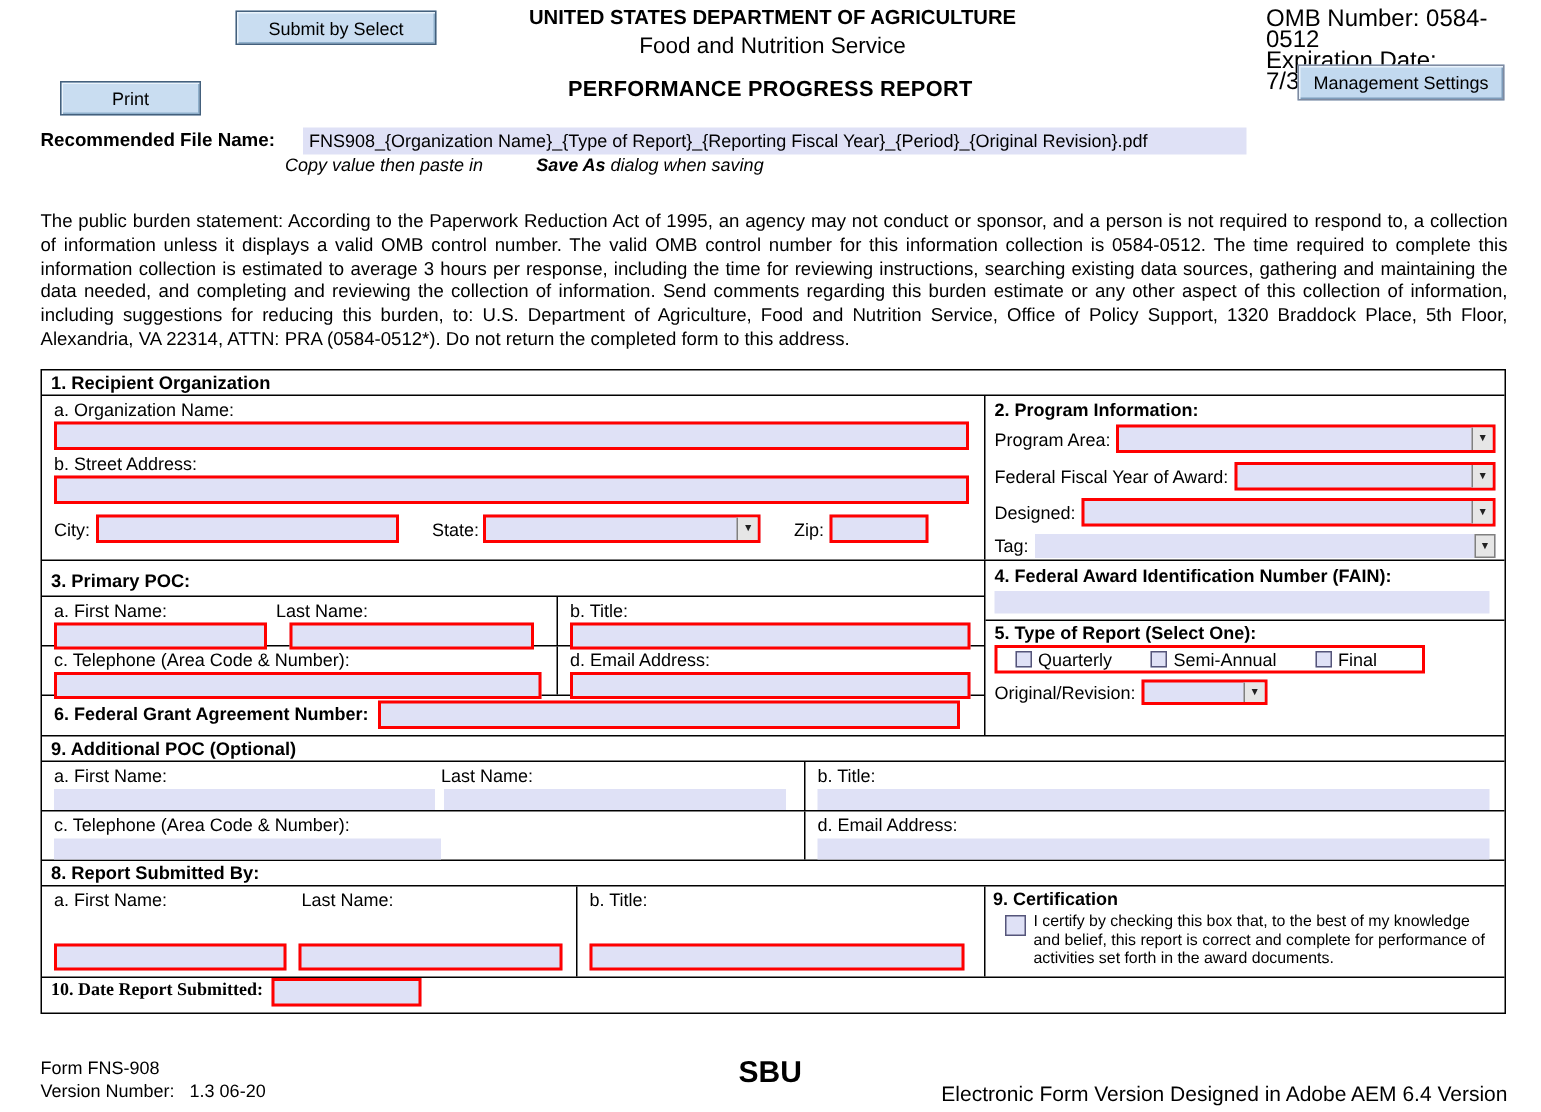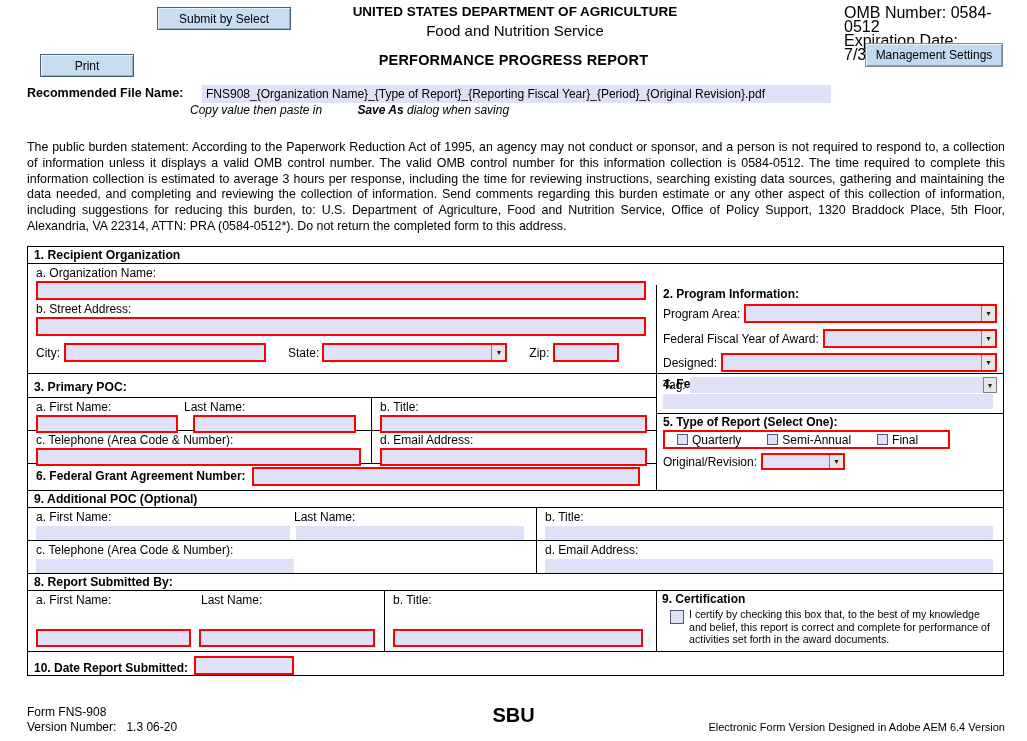--- a/index.html
+++ b/index.html
@@ -48,21 +48,21 @@
   .ddbtn  { position:absolute; right:0; top:0; bottom:0; width:14px; background:#e6e6e6;
             border:1px solid #808080; display:flex; align-items:center; justify-content:center;
             font-size:7px; color:#222; }
   .select.req .ddbtn { border:0; border-left:1px solid #808080; }
   .chk { width:11px; height:11px; background:#dfe1f6; border:1px solid #55557a; flex:none; }
   .typebox { border:2px solid #ff0000; display:flex; align-items:center; height:19px; width:287px; margin-top:1px; }
   .prow { display:flex; align-items:center; }
 
   .footer-left  { position:absolute; left:27px; top:705px; font-size:12px; line-height:15px; }
   .sbu          { position:absolute; left:0; width:1027px; top:704px; text-align:center; font-weight:bold; font-size:20px; }
-  .footer-right { position:absolute; right:22px; top:721px; font-size:11px; }
+  .footer-right { position:absolute; right:22px; top:721px; font-size:14px; }
 </style>
 </head>
 <body>
 
 <div style="position:relative; height:84px;">
   <button class="btn" id="btn-print">Print</button>
   <button class="btn" id="btn-submit">Submit by Select</button>
   <div class="agency">
     <div class="agency-1">UNITED STATES DEPARTMENT OF AGRICULTURE</div>
     <div class="agency-2">Food and Nutrition Service</div>
@@ -101,21 +101,21 @@
         <span class="flabel">City:</span>
         <div class="input req" style="width:202px; height:19px; margin-left:4px;"></div>
         <span class="flabel" style="margin-left:22px;">State:</span>
         <div class="select req" style="width:185px; height:19px; margin-left:3px;">
           <span class="ddbtn">▼</span>
         </div>
         <span class="flabel" style="margin-left:22px;">Zip:</span>
         <div class="input req" style="width:66px; height:19px; margin-left:4px;"></div>
       </div>
     </div>
-    <div class="cellR" style="padding:2px 6px;margin-top:21px;">
+    <div class="cellR" style="padding:2px 6px;">
       <div class="sechdr2">2. Program Information:</div>
       <div class="prow" style="margin-top:3px;">
         <span class="flabel">Program Area:</span>
         <div class="select req" style="flex:1; height:19px; margin-left:4px;">
           <span class="ddbtn">▼</span>
         </div>
       </div>
       <div class="prow" style="margin-top:6px;">
         <span class="flabel">Federal Fiscal Year of Award:</span>
         <div class="select req" style="flex:1; height:19px; margin-left:4px;">
@@ -249,21 +249,21 @@
     </div>
     <div style="flex:1; border-left:1px solid #000; padding:1px 5px;">
       <div class="sechdr2">9. Certification</div>
       <div style="display:flex; margin-top:2px;">
         <div class="chk req" style="width:14px; height:14px; margin:2px 5px 0 8px;"></div>
         <div style="font-size:10.6px; line-height:12.7px;">I certify by checking this box that, to the best of my knowledge and belief, this report is correct and complete for performance of activities set forth in the award documents.</div>
       </div>
     </div>
   </div>
 
-  <div class="trow last" style="height:23px; align-items:flex-end; padding:0 6px;">
+  <div class="trow last" style="height:23px; align-items:flex-start; padding:0 6px;font-family:Liberation Serif, serif;">
     <span class="sechdr2">10. Date Report Submitted:</span>
     <div class="input req" style="width:100px; height:19px; margin-left:6px;"></div>
   </div>
 
 </div>
 
 <div class="footer-left">
   <div>Form FNS-908</div>
   <div>
     <span>Version Number:</span>&nbsp;&nbsp;

